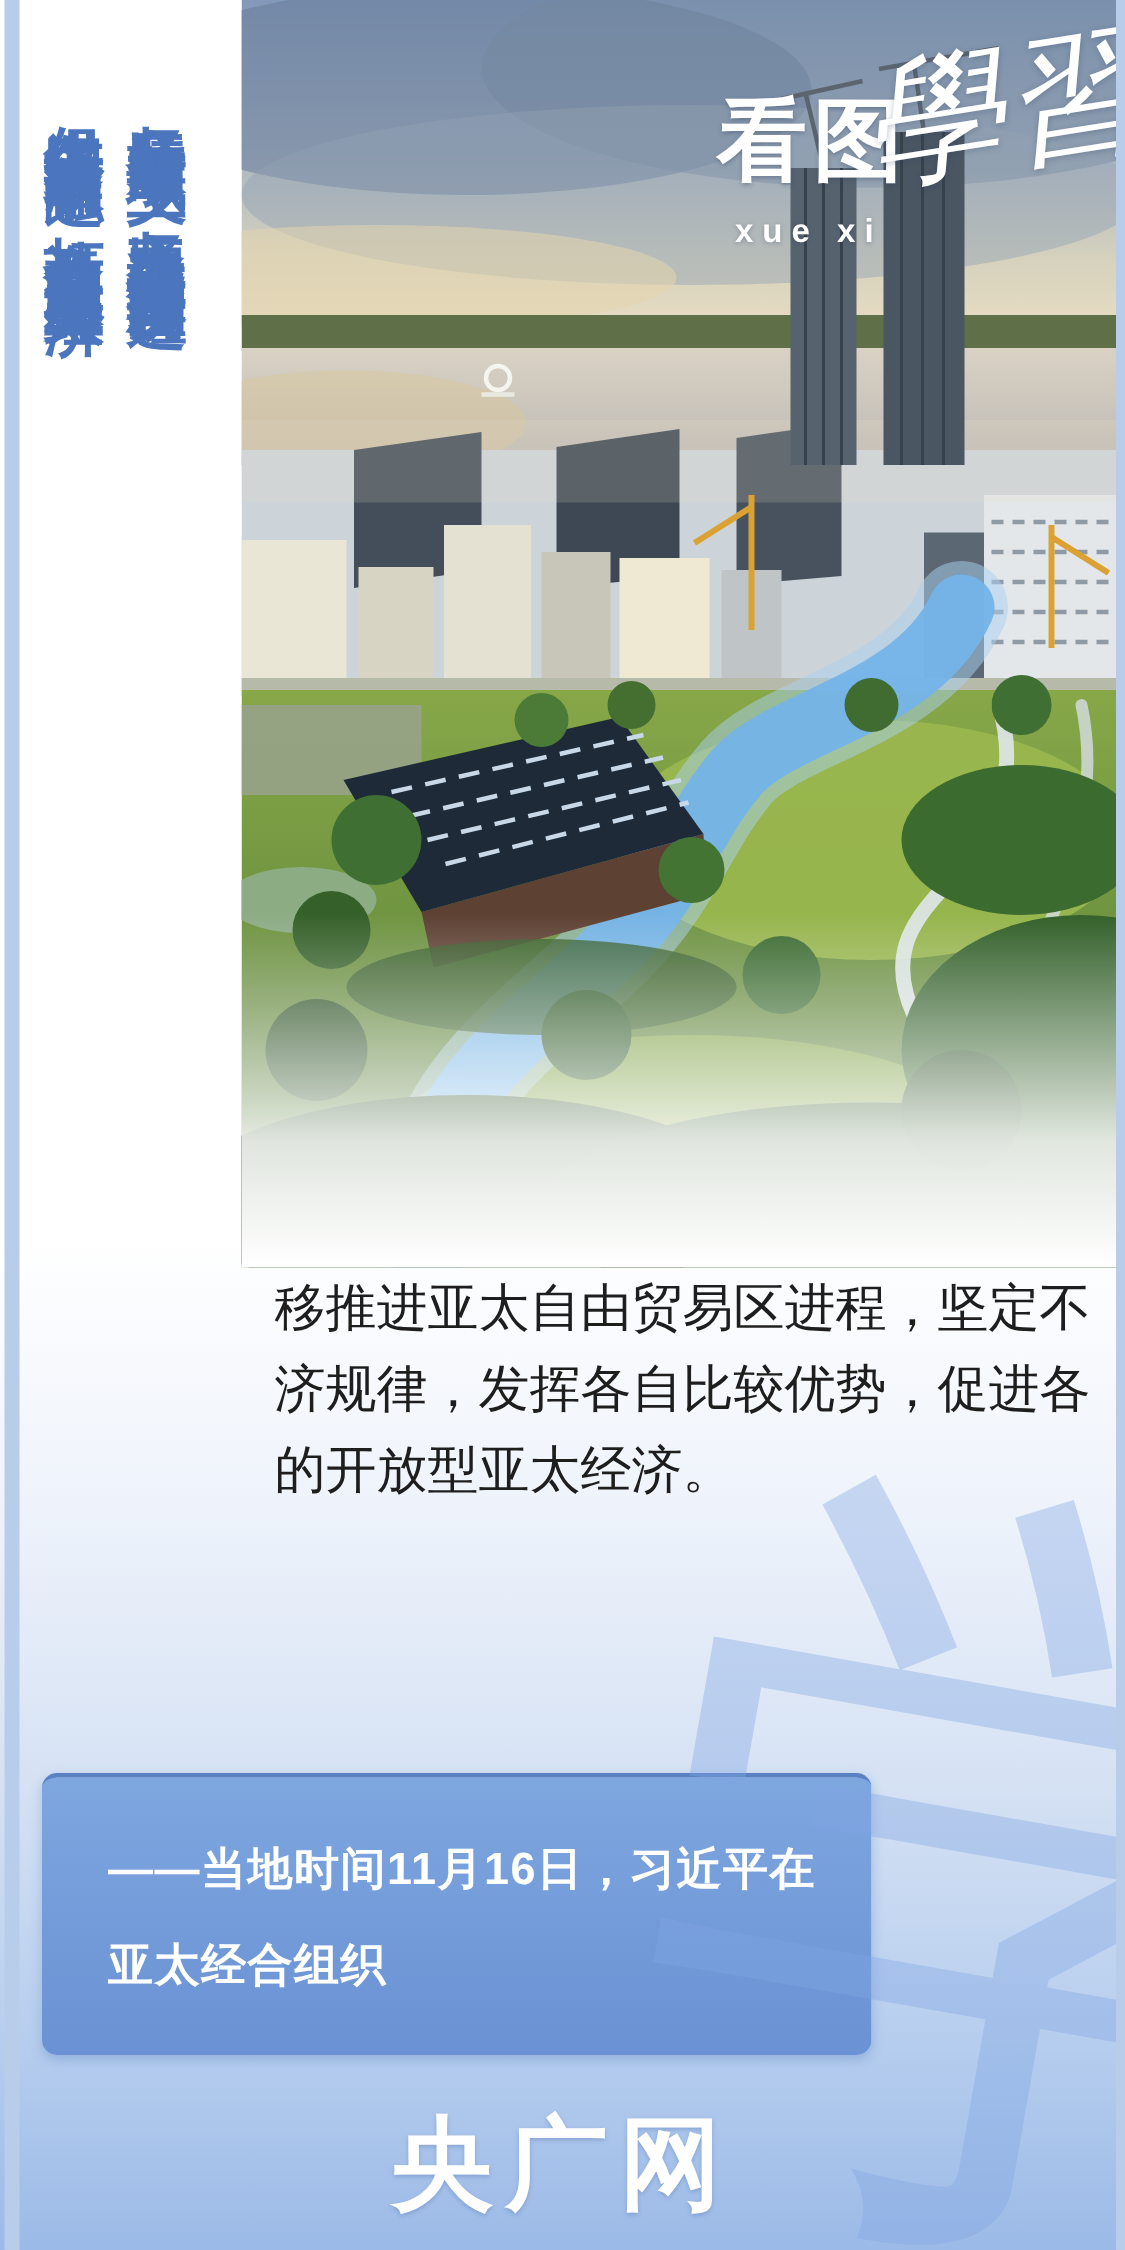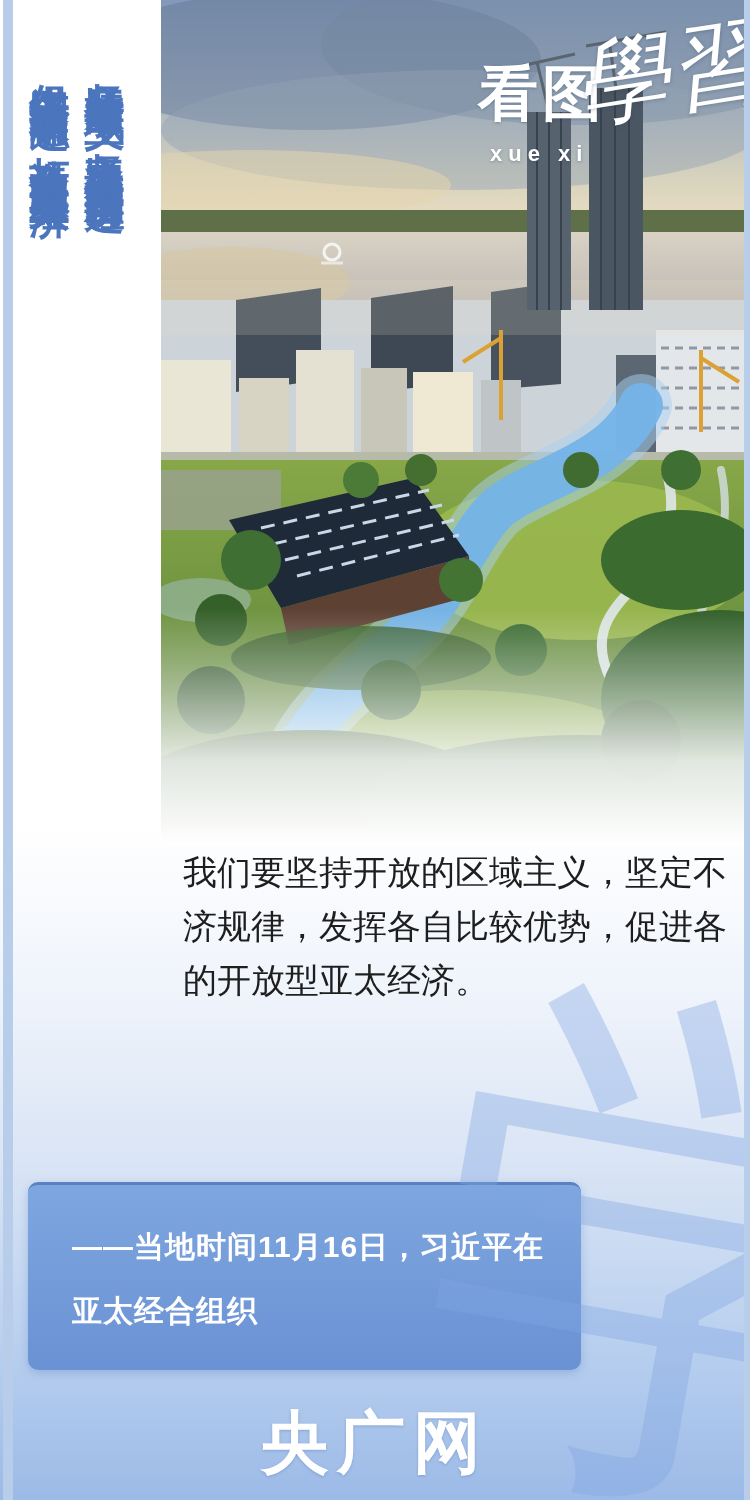--- a/index.html
+++ b/index.html
@@ -191,21 +191,21 @@
     </svg>
     <div class="photo-fade"></div>
   </div>
 
   <div class="headline">
     <span class="col">坚持开放的区域主义　坚定不移推进亚太自由贸易区进程</span>
     <span class="col">促进各国经济联动融通　打造合作共赢的开放型亚太经济</span>
   </div>
 
   <div class="quote">
-    <div>我们要坚持开放的区域主义，坚定不</div>
+    <div>移推进亚太自由贸易区进程，坚定不</div>
     <div>济规律，发挥各自比较优势，促进各</div>
     <div>的开放型亚太经济。</div>
   </div>
 
   <div class="attribution">
     <div>——当地时间11月16日，习近平在亚太经合组织</div>
   </div>
 
   <div class="watermark">学</div>
 

